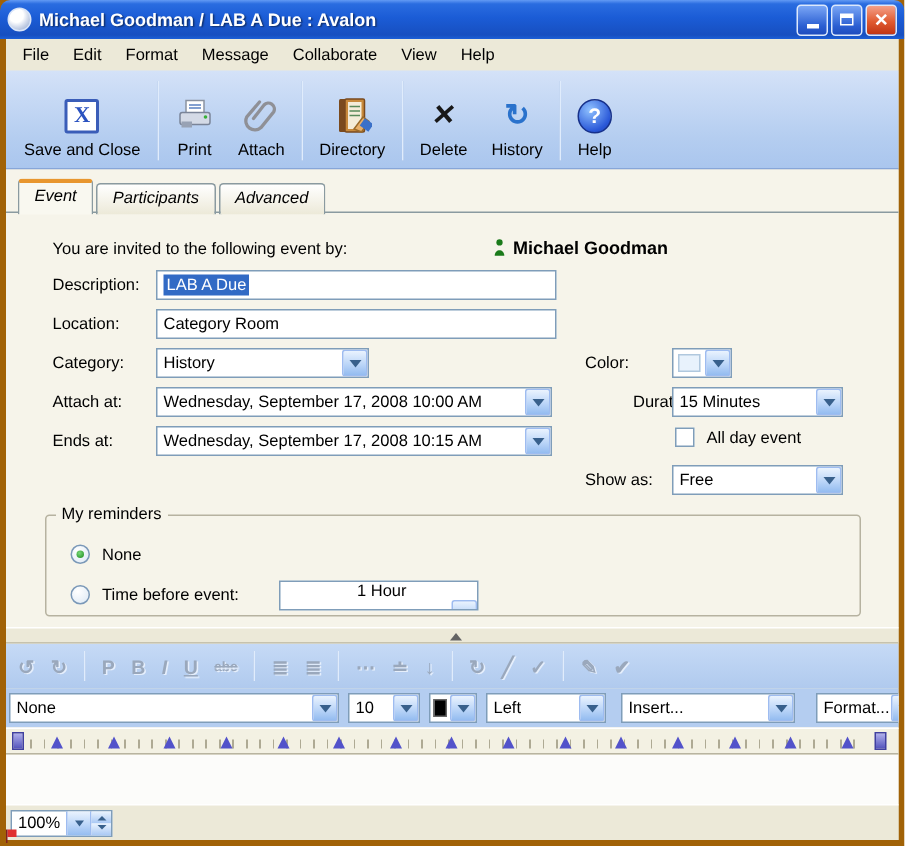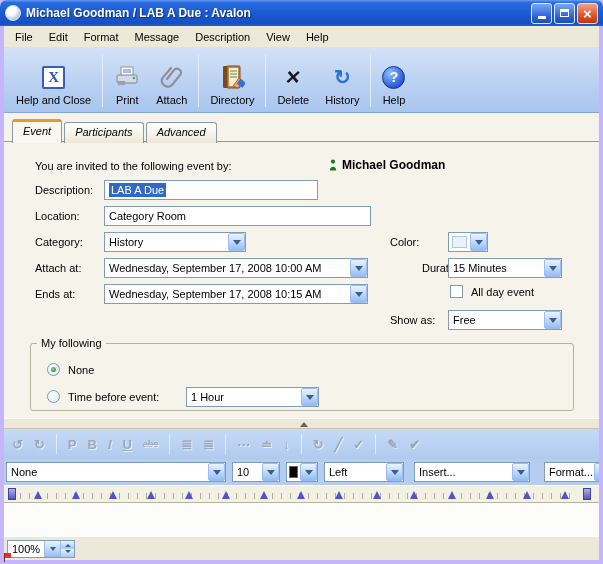--- a/index.html
+++ b/index.html
@@ -1,19 +1,19 @@
 <!DOCTYPE html>
 <html><head>
 <meta charset="utf-8">
 <style>
   * { box-sizing: border-box; margin: 0; padding: 0; }
   html,body { background:#fff; }
   .window {
     position: relative; width: 603px; height: 564px;
-    background: #c4b5fd; overflow: hidden;
+    background: #a16207; overflow: hidden;
     font-family: "Liberation Sans", sans-serif; font-size: 11px; color:#000;
   }
   
   .titlebar {
     position:absolute; top:0; left:0; width:603px; height:26px;
     border-radius:7px 7px 0 0; display:flex; align-items:center; padding:0 5px;
     background: linear-gradient(180deg,#639af4 0%,#2a6ce0 10%,#1b5cd6 45%,#174fc0 90%,#1c60d8 100%);
   }
   .app-icon { width:16px; height:16px; border-radius:50%;
     background: radial-gradient(circle at 35% 30%, #ffffff 0 35%, #cfd8ea 60%, #8aa0c8);
@@ -137,31 +137,31 @@
       </span>
   </div>
 
   <div class="inner">
 
     <div class="menubar">
       <span class="menu-item">File</span>
       <span class="menu-item">Edit</span>
       <span class="menu-item">Format</span>
       <span class="menu-item">Message</span>
-      <span class="menu-item">Description</span>
+      <span class="menu-item">Collaborate</span>
       <span class="menu-item">View</span>
       <span class="menu-item">Help</span>
     </div>
 
     <div class="toolbar">
       <div class="tool-btn">
         <span class="icon-box">
             <span class="save-icon">X</span>
           </span>
-        <span class="lbl">Help and Close</span>
+        <span class="lbl">Save and Close</span>
       </div>
       <span class="tool-sep"></span>
       <div class="tool-btn">
         <span class="icon-box">
           <svg width="26" height="24" viewBox="0 0 26 24">
               <rect x="7" y="2" width="12" height="9" fill="#fff" stroke="#8a92a0"></rect>
               <line x1="9" y1="5" x2="17" y2="5" stroke="#5a80c0"></line>
               <line x1="9" y1="7" x2="17" y2="7" stroke="#5a80c0"></line>
               <rect x="3" y="10" width="20" height="8" rx="1.5" fill="#d4dae6" stroke="#7a8498"></rect>
               <rect x="4" y="16" width="7" height="4" fill="#98a2b4"></rect>
@@ -228,21 +228,21 @@
       <span class="flabel" style="left:31px; top:47px;">You are invited to the following event by:</span>
       <span class="organizer">
         <svg width="8" height="12">
             <circle cx="4" cy="2.6" r="2.1" fill="#1a7a1a"></circle>
             <path d="M0.8 11.5 C0.8 6.5 7.2 6.5 7.2 11.5 Z" fill="#1a7a1a"></path>
           </svg>
         <b>Michael Goodman</b>
       </span>
 
       <span class="flabel" style="left:31px; top:71px;">Description:</span>
-      <div class="xpinput" style="left:100px; top:67px; width:214px;">
+      <div class="xpinput" style="left:100px; top:67px; width:267px;">
         <span class="seltext">LAB A Due</span>
       </div>
 
       <span class="flabel" style="left:31px; top:97px;">Location:</span>
       <div class="xpinput" style="left:100px; top:93px; width:267px;">
         <span>Category Room</span>
       </div>
 
       <span class="flabel" style="left:31px; top:123px;">Category:</span>
       <div class="xpsel" style="left:100px; top:119px; width:142px;">
@@ -274,26 +274,26 @@
       <span class="checkbox" style="left:446px; top:172px;"></span>
       <span class="flabel" style="left:467px; top:173px;">All day event</span>
 
       <span class="flabel" style="left:386px; top:201px;">Show as:</span>
       <div class="xpsel" style="left:444px; top:197px; width:114px;">
         <span>Free</span>
         <span class="arrowbtn"></span>
       </div>
 
       <fieldset class="reminders">
-        <legend>My following</legend>
+        <legend>My reminders</legend>
         <span class="radio sel" style="left:16px; top:14px;"></span>
         <span class="flabel" style="left:37px; top:15px;">None</span>
         <span class="radio" style="left:16px; top:41px;"></span>
         <span class="flabel" style="left:37px; top:42px;">Time before event:</span>
-        <div class="xpsel" style="left:155px; top:38px; width:133px;">
+        <div class="xpsel" style="left:155px; top:38px; width:133px;flex-direction:column;">
           <span>1 Hour</span>
           <span class="arrowbtn"></span>
         </div>
       </fieldset>
     </div>
 
     <div class="splitter">
       <span class="split-handle"></span>
     </div>
 

